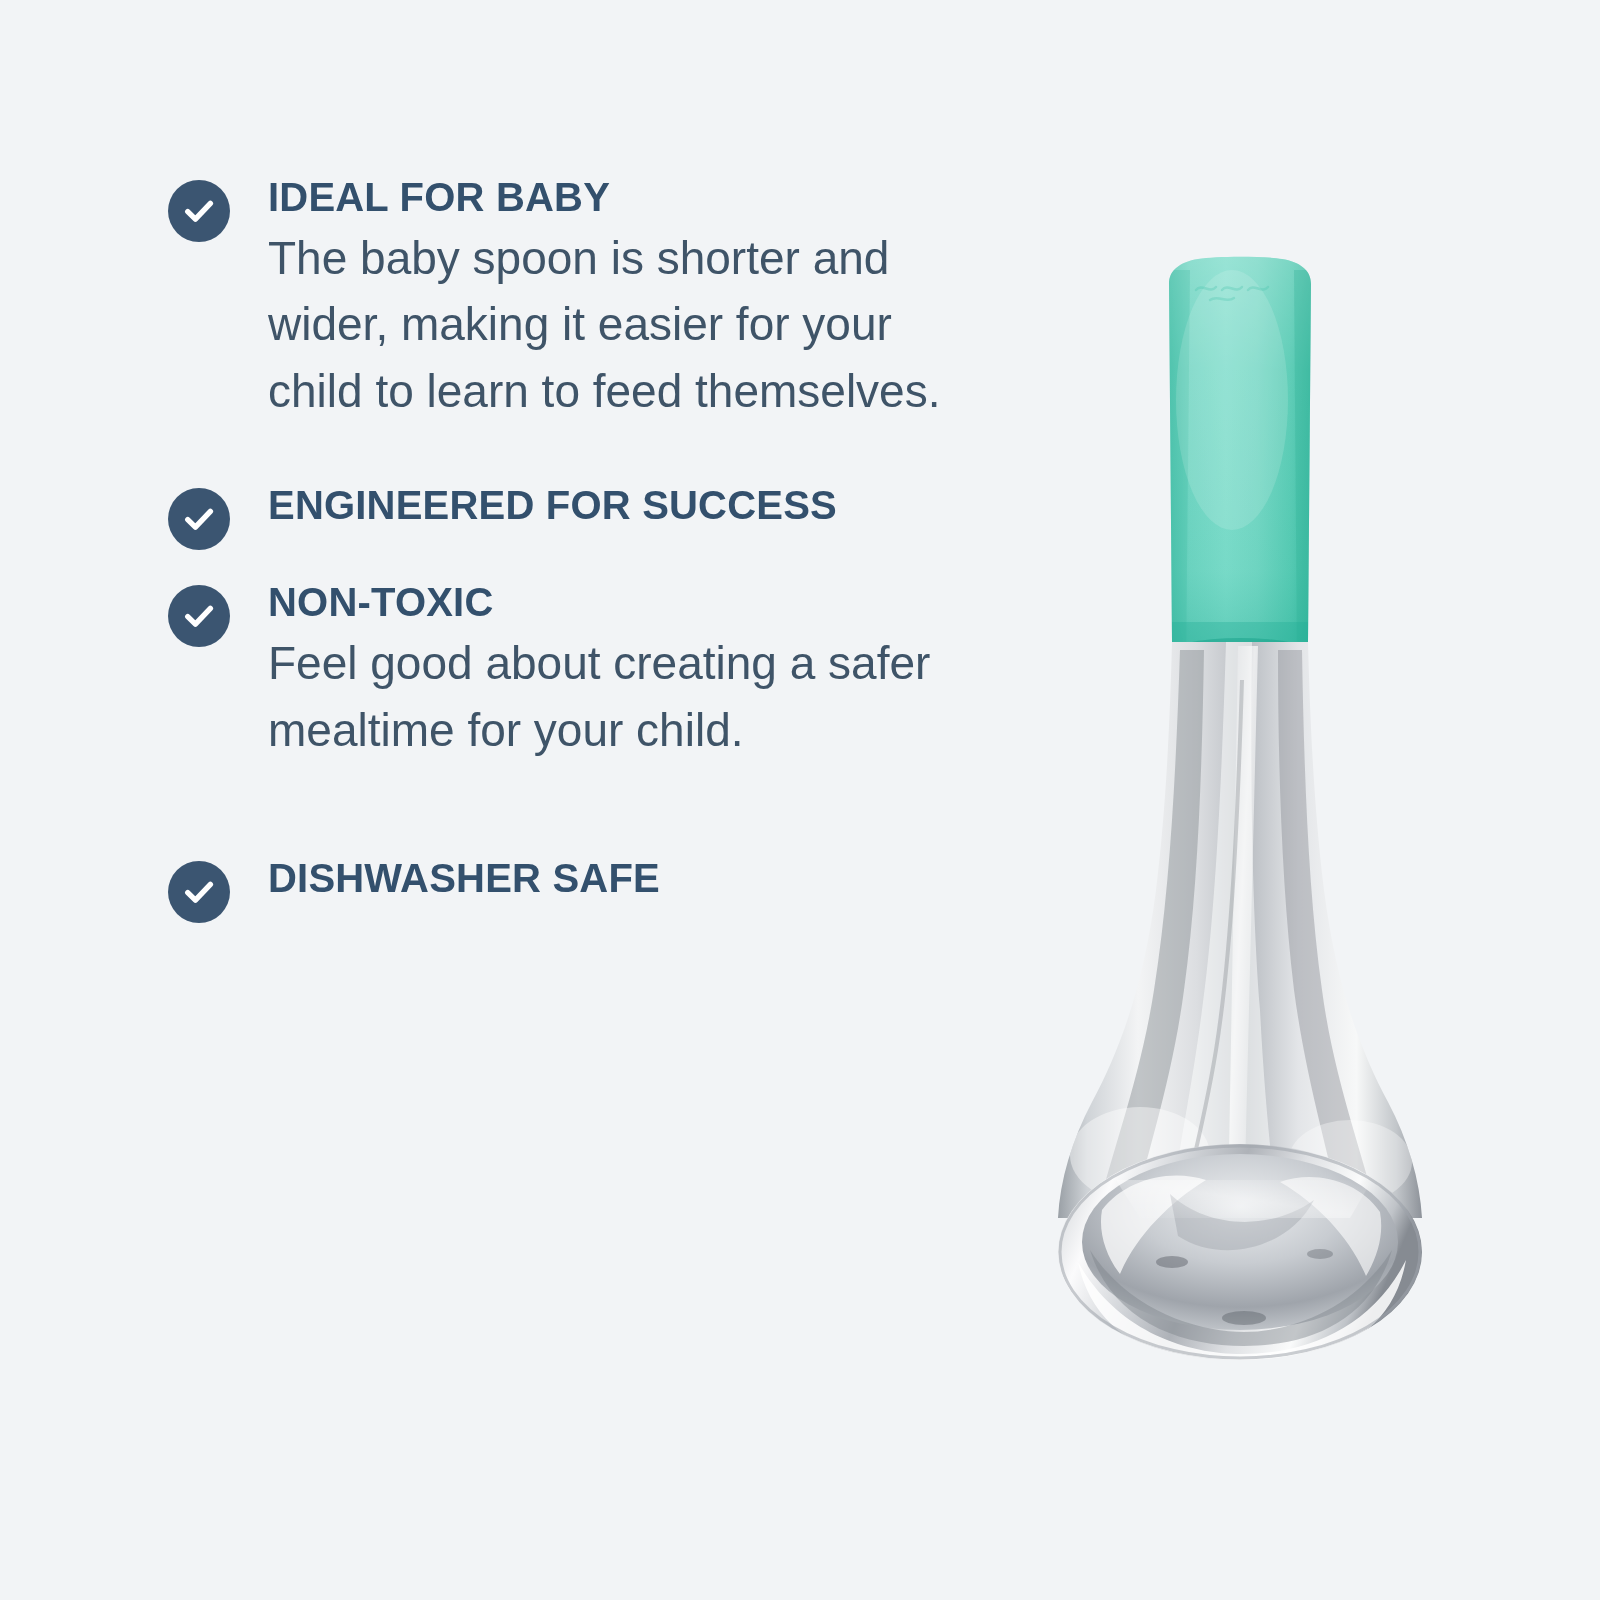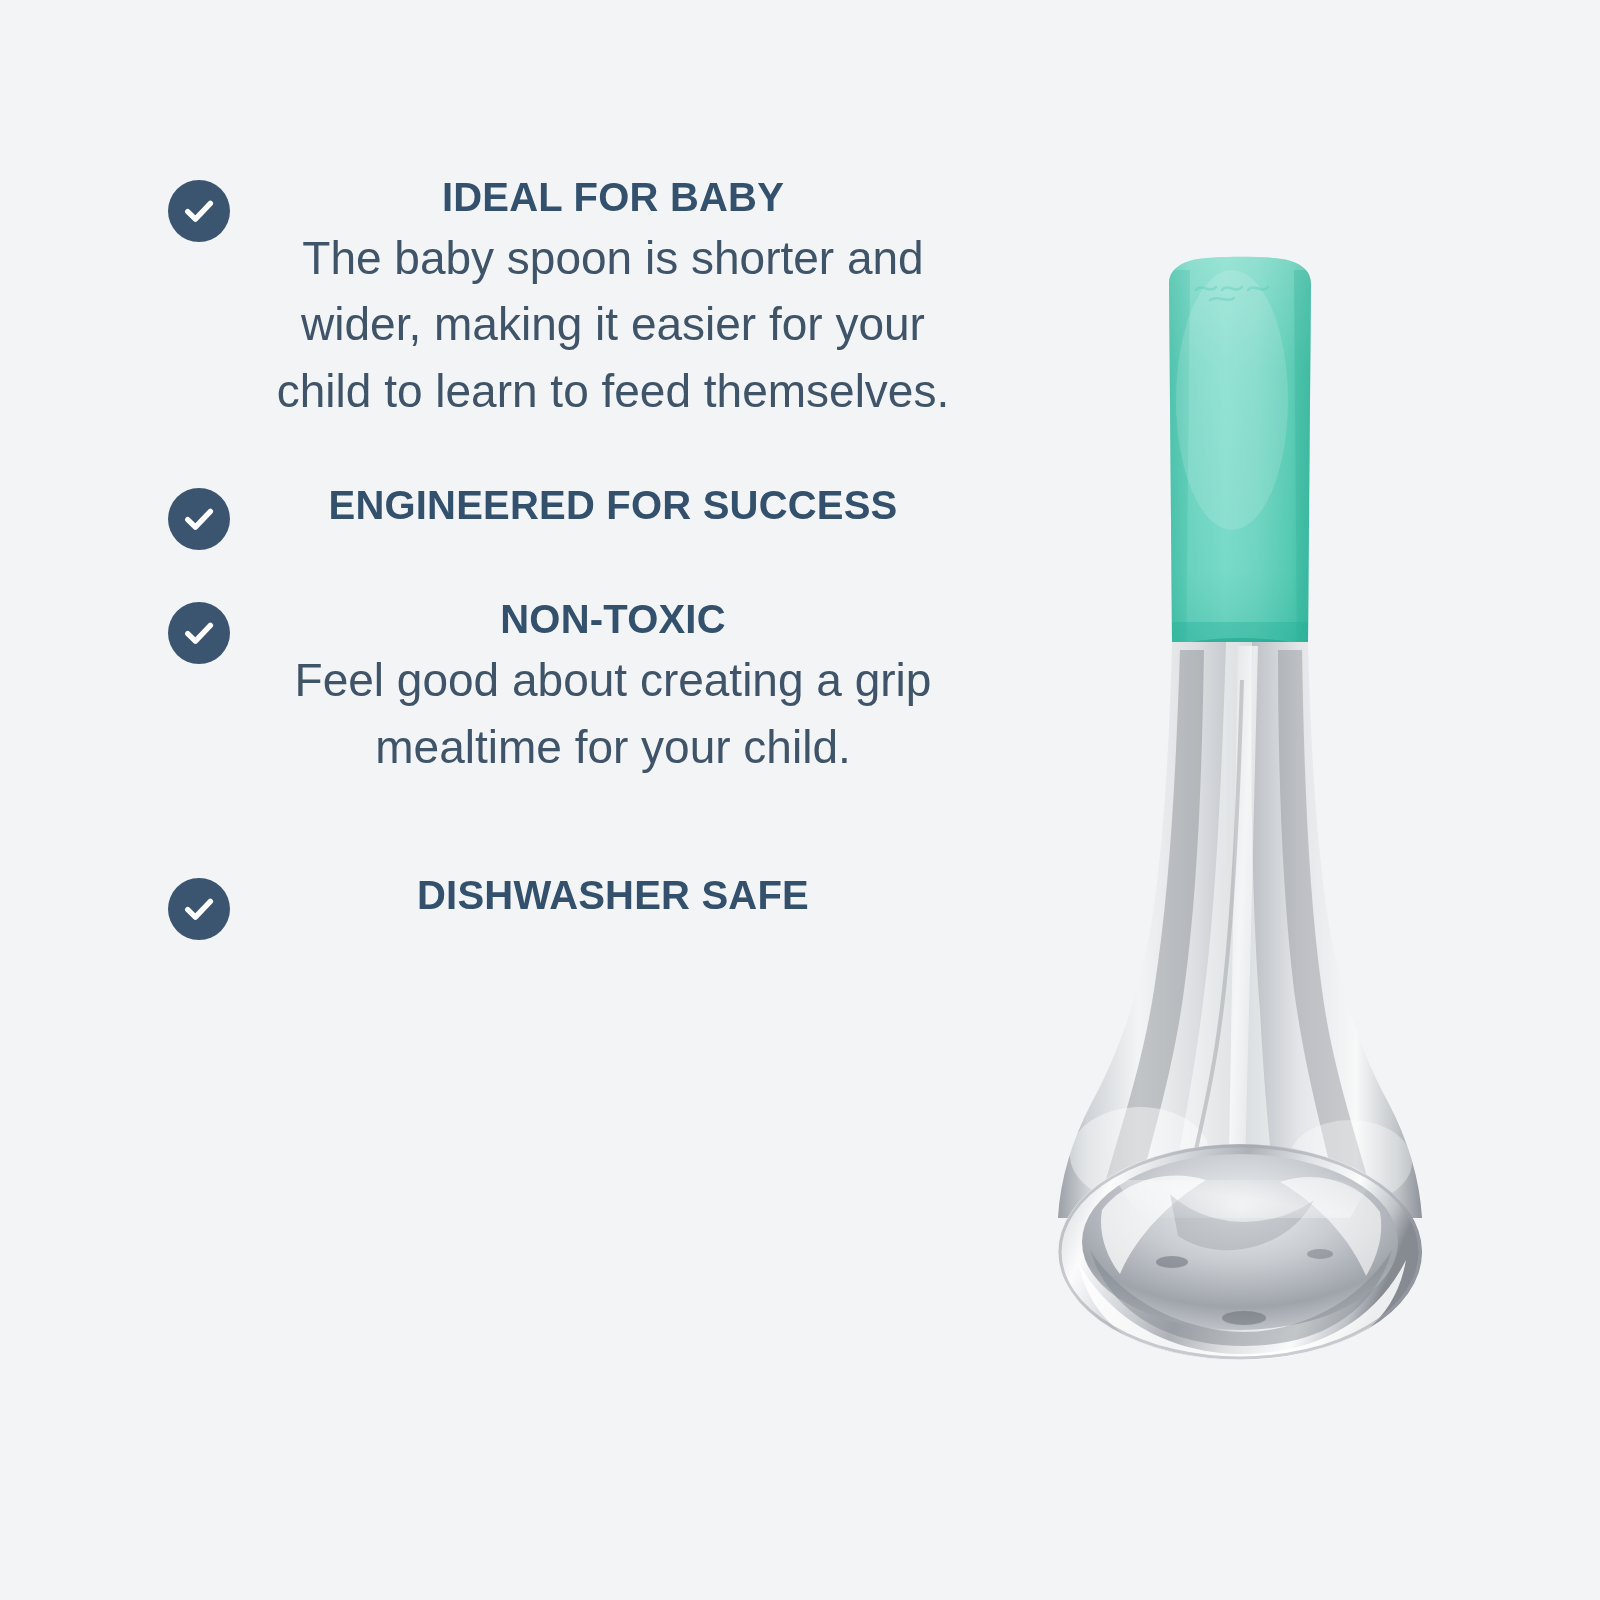--- a/index.html
+++ b/index.html
@@ -29,21 +29,20 @@
     left: 168px;
     top: 176px;
     width: 790px;
   }
 
   .feature-item {
     position: relative;
     display: block;
     margin-bottom: 52px;
     padding-left: 100px;
-    text-align: center;
   }
   .feature-item:last-child { margin-bottom: 0; }
 
   .check-badge {
     position: absolute;
     left: 0;
     top: 4px;
     width: 62px;
     height: 62px;
     border-radius: 50%;
@@ -74,21 +73,21 @@
     font-family: "Liberation Sans", sans-serif;
     font-size: 46px;
     font-weight: 400;
     color: #3f5468;
     line-height: 1.44;
     max-width: 700px;
   }
 
   
   .feature-item.f1 { margin-bottom: 60px; }
-  .feature-item.f2 { margin-bottom: 71px; }
+  .feature-item.f2 { margin-bottom: 54px; }
   .feature-item.f3 { margin-bottom: 94px; }
 
   
   .product-photo {
     position: absolute;
     left: 1020px;
     top: 250px;
     width: 440px;
     height: 1130px;
   }
@@ -124,21 +123,21 @@
       <h2 class="feature-title">ENGINEERED FOR SUCCESS</h2>
     </div>
 
     <div class="feature-item f3">
       <span class="check-badge">
         <svg viewBox="0 0 24 24" aria-hidden="true">
           <path d="M4.5 12.4 L9.6 17.4 L19.6 6.9" fill="none" stroke="#ffffff" stroke-width="3.6" stroke-linecap="round" stroke-linejoin="round"></path>
         </svg>
       </span>
       <h2 class="feature-title">NON-TOXIC</h2>
-      <p class="feature-body">Feel good about creating a grip mealtime for your child.</p>
+      <p class="feature-body">Feel good about creating a safer mealtime for your child.</p>
     </div>
 
     <div class="feature-item f4">
       <span class="check-badge">
         <svg viewBox="0 0 24 24" aria-hidden="true">
           <path d="M4.5 12.4 L9.6 17.4 L19.6 6.9" fill="none" stroke="#ffffff" stroke-width="3.6" stroke-linecap="round" stroke-linejoin="round"></path>
         </svg>
       </span>
       <h2 class="feature-title">DISHWASHER SAFE</h2>
     </div>

